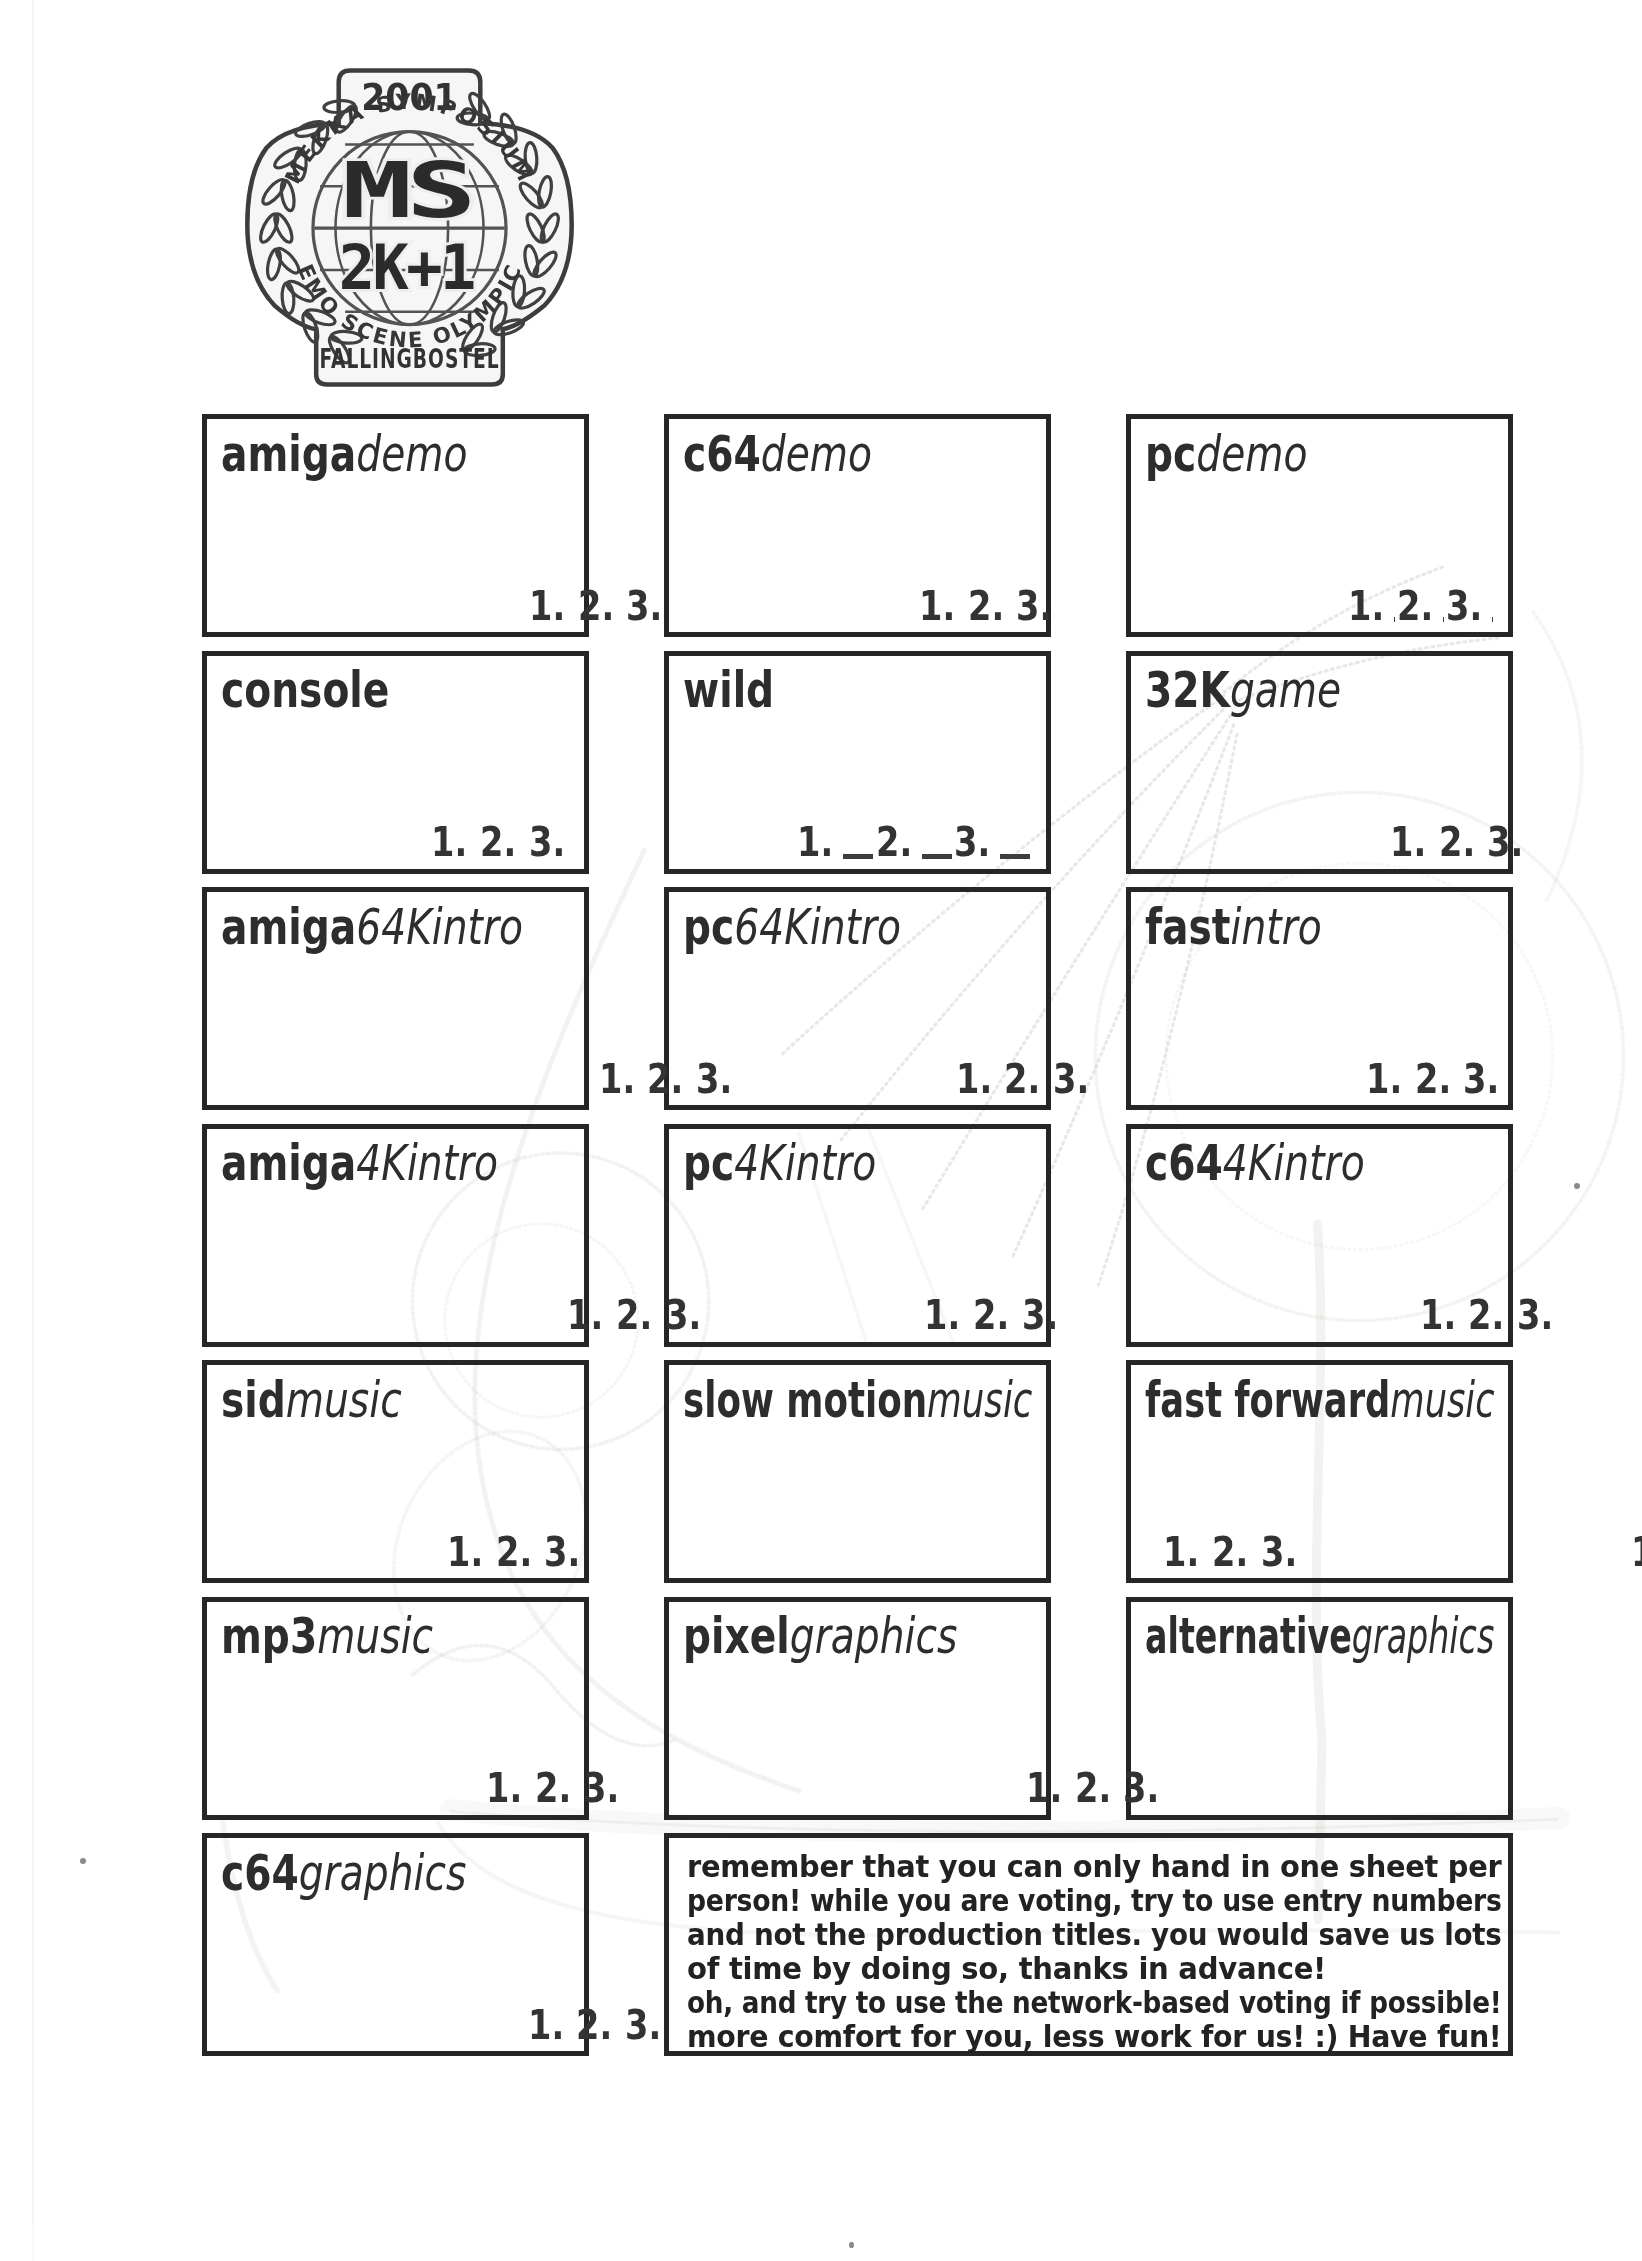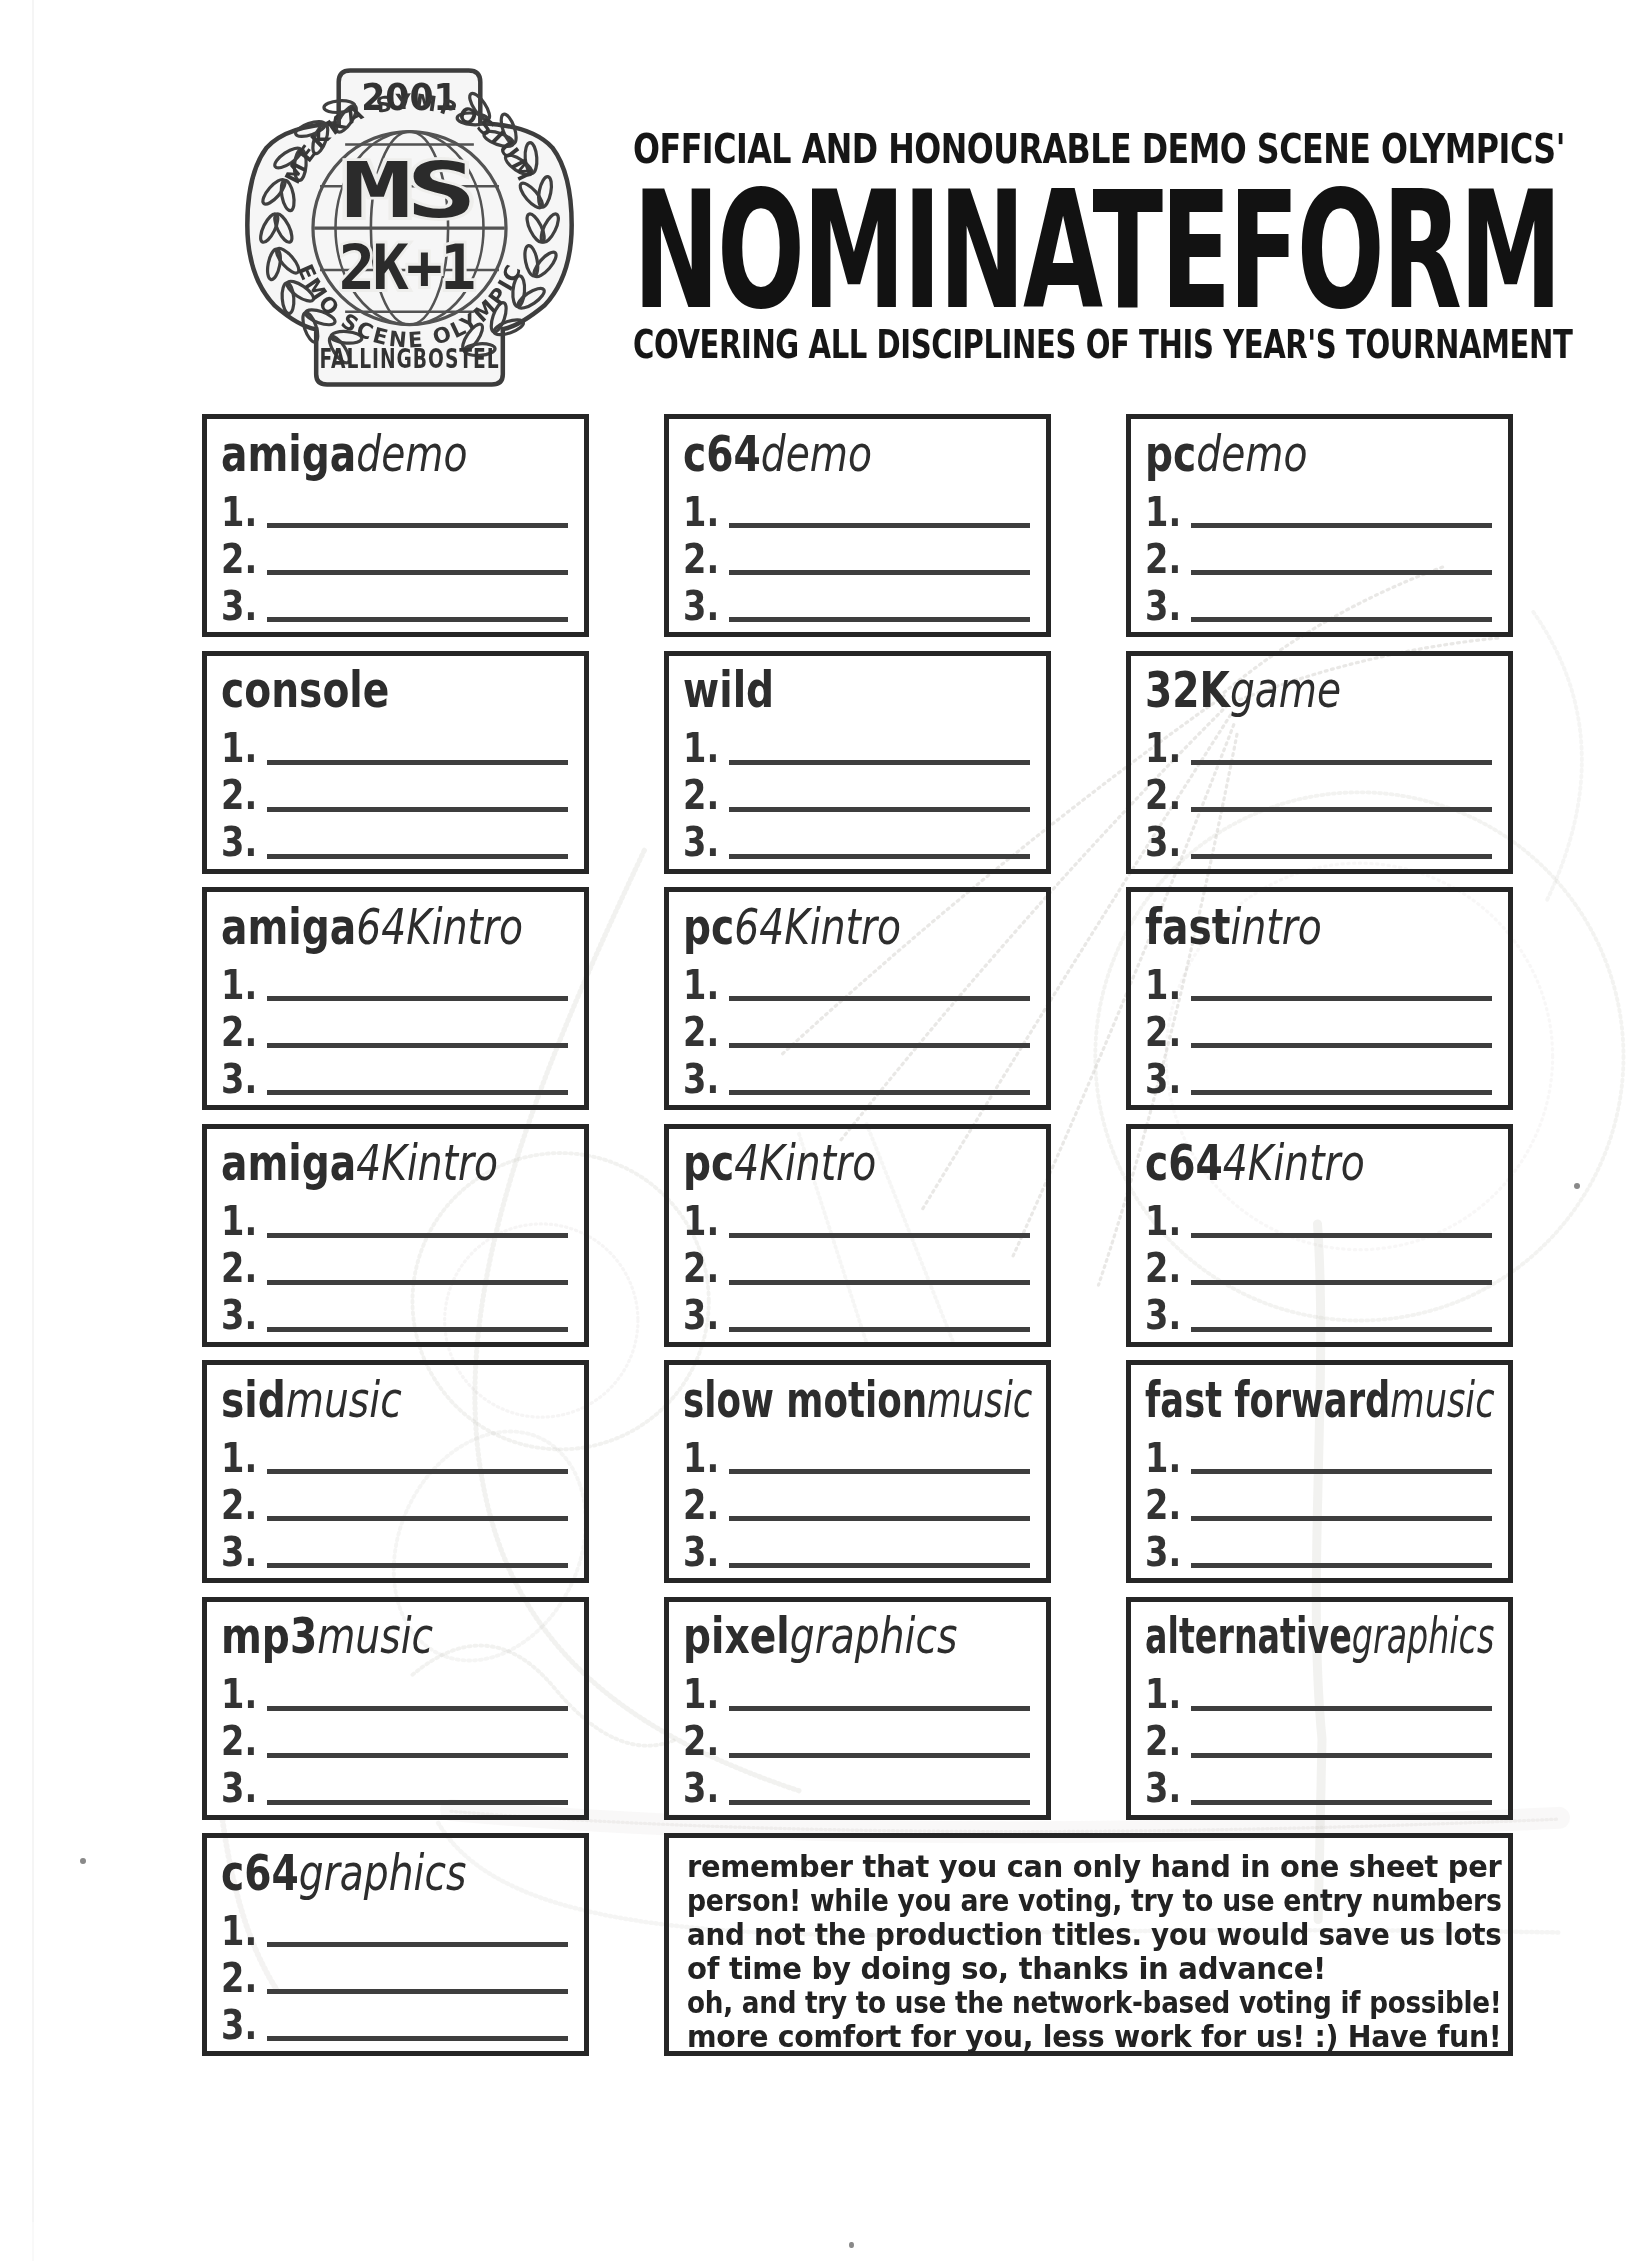--- a/index.html
+++ b/index.html
@@ -34,21 +34,21 @@
     position:absolute;left:202px;top:414px;
     display:grid;
     grid-template-columns:387px 387px 387px;
     column-gap:75px;
     grid-auto-rows:223px;
     row-gap:13.5px;
   }
   .cat-box{
     border:5.2px solid #262626;
     box-sizing:border-box;
-    display:flex;flex-direction:column;
+    display:flex;flex-direction:row;
     padding:7.7px 13px 6.4px 14px;
     background:transparent;
   }
   .cat-label{height:58px;white-space:nowrap;font-size:49px;line-height:55px;transform-origin:left center;color:#2d2d2d;}
   .cat-bold{font-weight:700;}
   .cat-italic{font-style:italic;font-weight:400;}
   .entry-row{flex:1;display:flex;align-items:flex-end;}
   .entry-num{display:inline-block;width:46px;font-weight:700;font-size:40px;line-height:40px;transform:scaleX(.84);transform-origin:left bottom;color:#333;}
   .entry-line{flex:1;border-bottom:5.2px solid #3e3e3e;margin:0 2.6px 3.2px 0;}
 
@@ -173,25 +173,20 @@
         <textPath href="#arcBottom" startOffset="50%" text-anchor="middle">DEMO SCENE OLYMPICS</textPath>
       </text>
       <g font-family="'DejaVu Sans Mono','Liberation Mono',monospace" font-weight="bold" fill="#151515" stroke="#f8f7f4" stroke-width="9" paint-order="stroke" text-anchor="middle">
         <text x="255" y="238" font-size="120" letter-spacing="-6" textLength="200" lengthAdjust="spacingAndGlyphs">MS</text>
         <text x="255" y="350" font-size="96" letter-spacing="-4" textLength="210" lengthAdjust="spacingAndGlyphs">2K+1</text>
       </g>
       <text x="260" y="472" font-size="40" font-weight="bold" text-anchor="middle" fill="#1e1e1e" letter-spacing="2" textLength="280" lengthAdjust="spacingAndGlyphs">FALLINGBOSTEL</text>
     </svg>
   </div>
 
-  <div class="header">
-    <div class="hline hline1" style="transform: scaleX(0.7927);">OFFICIAL AND HONOURABLE DEMO SCENE OLYMPICS'</div>
-    <div class="hline htitle" style="transform: scaleX(0.6383);">NOMINATEFORM</div>
-    <div class="hline hline2" style="transform: scaleX(0.7472);">COVERING ALL DISCIPLINES OF THIS YEAR'S TOURNAMENT</div>
-  </div>
 
   <div class="grid" id="grid">
 
     <div class="cat-box">
     <div class="cat-label" style="transform: scaleX(0.8);">
       <span class="cat-bold">amiga</span><span class="cat-italic">demo</span>
     </div>
   <div class="entry-row">
           <span class="entry-num">1.</span>
           <span class="entry-line"></span>

